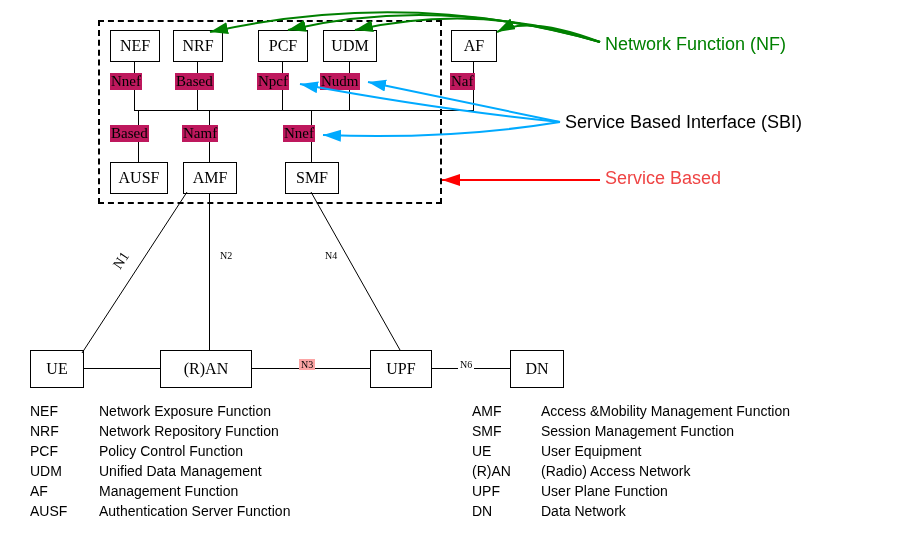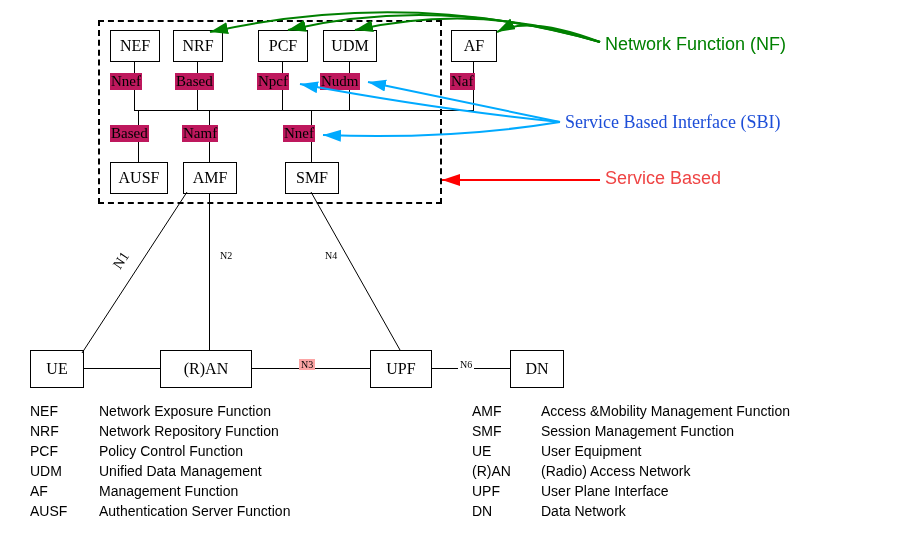--- a/index.html
+++ b/index.html
@@ -47,21 +47,21 @@
     font-size: 10px;
     z-index: 2;
   }
   .annot {
     position: absolute;
     font-family: Arial, sans-serif;
     font-size: 18px;
     z-index: 5;
   }
   .annot.green { color: #008000; }
-  .annot.blue  { color: #1d4ed8; font-family: Liberation Serif, serif; }
+  .annot.blue  { color: #000000; }
   .annot.red   { color: #ef4444; }
   svg.overlay {
     position: absolute;
     top: 0; left: 0;
     pointer-events: none;
     z-index: 4;
   }
   .sba-box {
     position: absolute;
     border: 2px dashed #000;
@@ -209,21 +209,21 @@
       <tr>
             <td class="acr">UE</td>
             <td>User Equipment</td>
           </tr>
       <tr>
             <td class="acr">(R)AN</td>
             <td>(Radio) Access Network</td>
           </tr>
       <tr>
             <td class="acr">UPF</td>
-            <td>User Plane Interface</td>
+            <td>User Plane Function</td>
           </tr>
       <tr>
             <td class="acr">DN</td>
             <td>Data Network</td>
           </tr>
     </tbody>
       </table>
   </div>
 
 </div>

